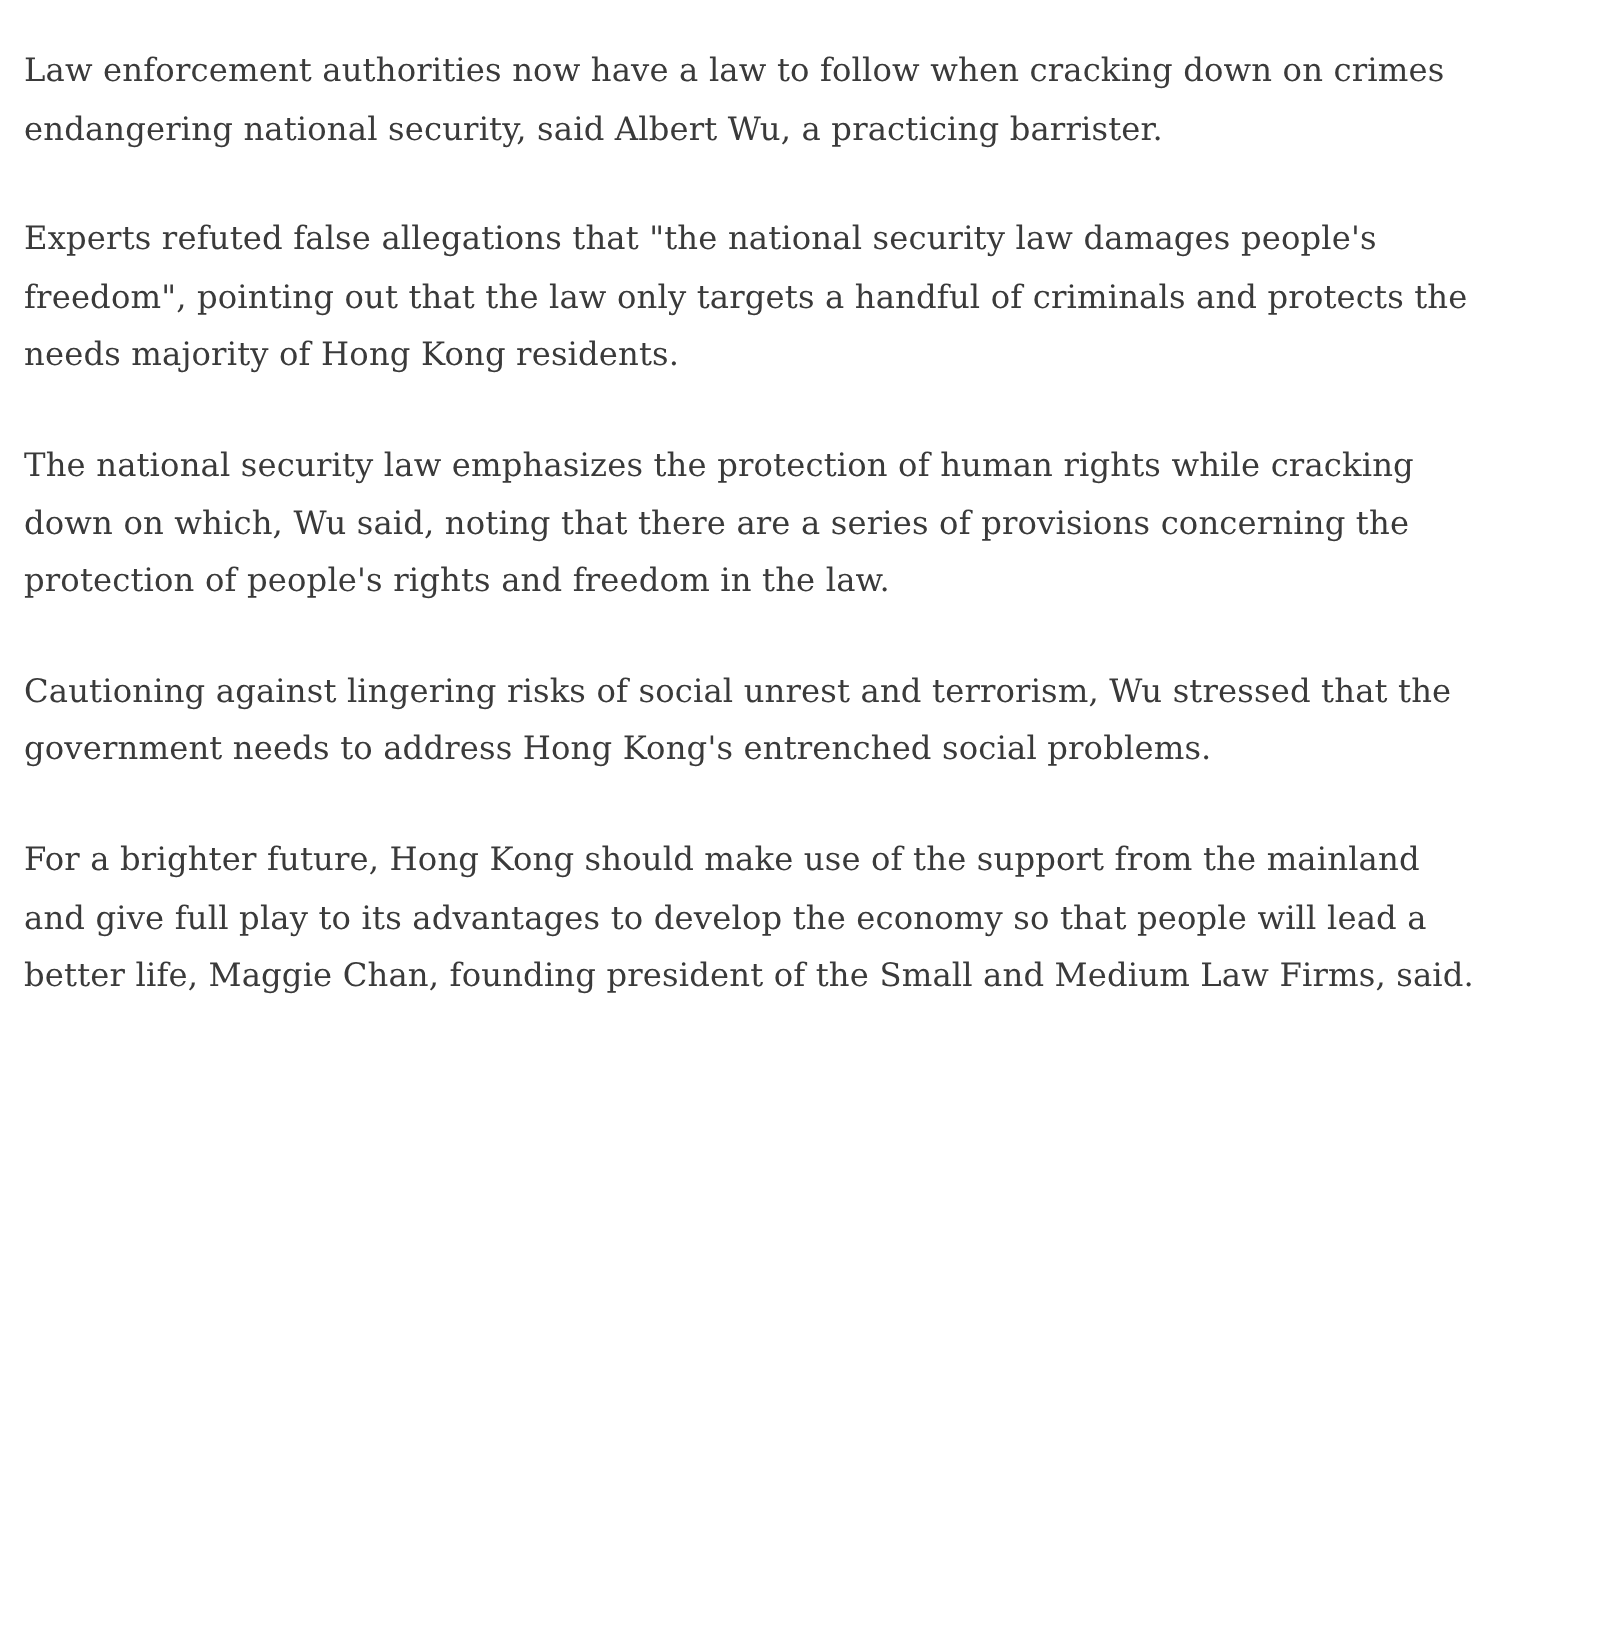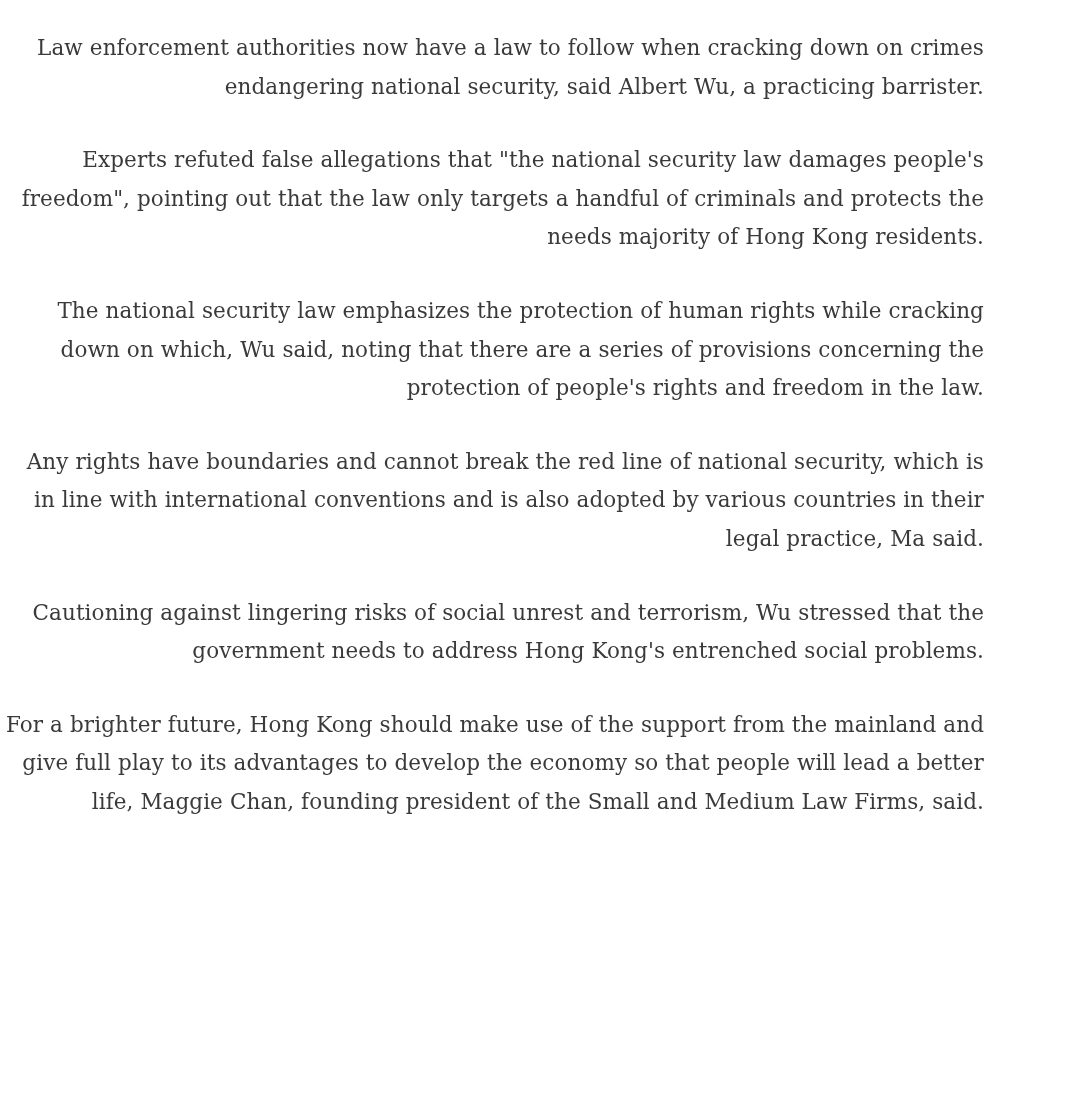--- a/index.html
+++ b/index.html
@@ -8,36 +8,35 @@
   }
   body {
     width: 1078px;
     height: 1099px;
     background: #ffffff;
     overflow: hidden;
   }
   .article-body {
     box-sizing: border-box;
     width: 1000px;
-    padding: 29px 16px 0 4px;
+    padding: 29px 16px 0 16px;
     font-family: "DejaVu Serif", "Liberation Serif", serif;
     font-size: 21.5px;
     line-height: 38.6px;
     color: #3a3a3a;
-    text-align: right;
+    text-align: left;
     letter-spacing: 0.1px;
   }
   .article-body p {
     margin: 0 0 35px 0;
     padding: 0;
   }
 </style>
 </head>
 <body>
 
 <main class="article-body">
   <p>Law enforcement authorities now have a law to follow when cracking down on crimes endangering national security, said Albert Wu, a practicing barrister.</p>
   <p>Experts refuted false allegations that "the national security law damages people's freedom", pointing out that the law only targets a handful of criminals and protects the needs majority of Hong Kong residents.</p>
   <p>The national security law emphasizes the protection of human rights while cracking down on which, Wu said, noting that there are a series of provisions concerning the protection of people's rights and freedom in the law.</p>
-  <p>Any rights have boundaries and cannot break the red line of national security, which is in line with international conventions and is also adopted by various countries in their legal practice, Ma said.</p>
   <p>Cautioning against lingering risks of social unrest and terrorism, Wu stressed that the government needs to address Hong Kong's entrenched social problems.</p>
   <p>For a brighter future, Hong Kong should make use of the support from the mainland and give full play to its advantages to develop the economy so that people will lead a better life, Maggie Chan, founding president of the Small and Medium Law Firms, said.</p>
 </main>
 
 </body></html>

